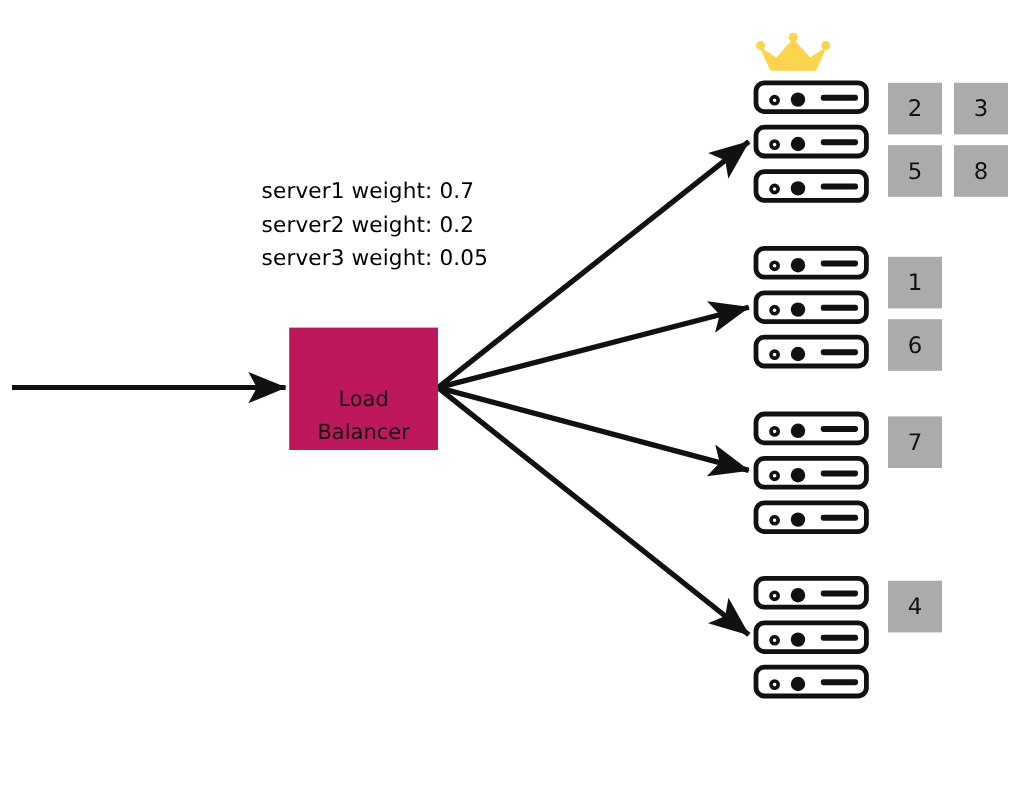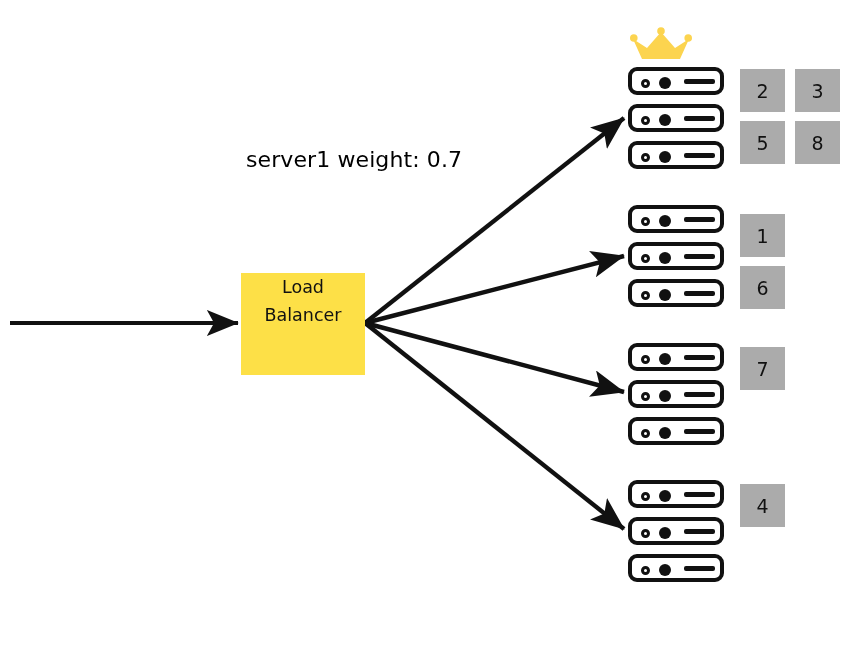--- a/index.html
+++ b/index.html
@@ -8,30 +8,30 @@
     font-family:"DejaVu Sans","Liberation Sans",sans-serif;
     position:relative;overflow:hidden;
   }
   #canvas{position:absolute;left:0;top:0;width:858px;height:655px;}
   .layer{position:absolute;left:0;top:0;width:858px;height:655px;}
   svg.layer{pointer-events:none;}
 
   
   #weights{
     position:absolute;left:218px;top:146px;
-    font-size:22px;line-height:28px;color:#000;
-    letter-spacing:0.1px;white-space:nowrap;margin-left:28px;
+    font-size:18px;line-height:28px;color:#000;
+    letter-spacing:0.1px;white-space:nowrap;
   }
   #weights div{height:28px;}
 
   
   #lb{
     position:absolute;left:241px;top:273px;width:124px;height:102px;
-    background:#fde047;
-    display:flex;flex-direction:column;align-items:center;justify-content:flex-start;
+    background:#be185d;
+    display:flex;flex-direction:column;align-items:center;justify-content:flex-end;
     color:#111;font-size:17.5px;line-height:28px;text-align:center;
   }
 
   
   .server-stack{position:absolute;width:96px;height:102px;}
   .unit{
     position:absolute;left:0;width:96px;height:28px;
     box-sizing:border-box;
     border:4.5px solid #111;border-radius:9px;background:#fff;
   }
@@ -79,20 +79,22 @@
 
     <line x1="365" y1="323" x2="624" y2="256" stroke="#111" stroke-width="4.4" marker-end="url(#ah)"></line>
 
     <line x1="365" y1="323" x2="624" y2="392" stroke="#111" stroke-width="4.4" marker-end="url(#ah)"></line>
 
     <line x1="365" y1="323" x2="624" y2="529" stroke="#111" stroke-width="4.4" marker-end="url(#ah)"></line>
   </svg>
 
   <div id="weights">
     <div>server1 weight: 0.7</div>
+    <div>server2 weight: 0.2</div>
+    <div>server3 weight: 0.05</div>
   </div>
 
   <div id="lb">
     <span>Load</span>
     <span>Balancer</span>
   </div>
 
   <svg id="crown" width="62" height="36" viewBox="0 0 62 36">
     <path d="M3,13 L12,33 L50,33 L59,13 L45,22 L31,6 L17,22 Z" fill="#FCD44F"></path>
     <circle cx="3.8" cy="12" r="3.8" fill="#FCD44F"></circle>

